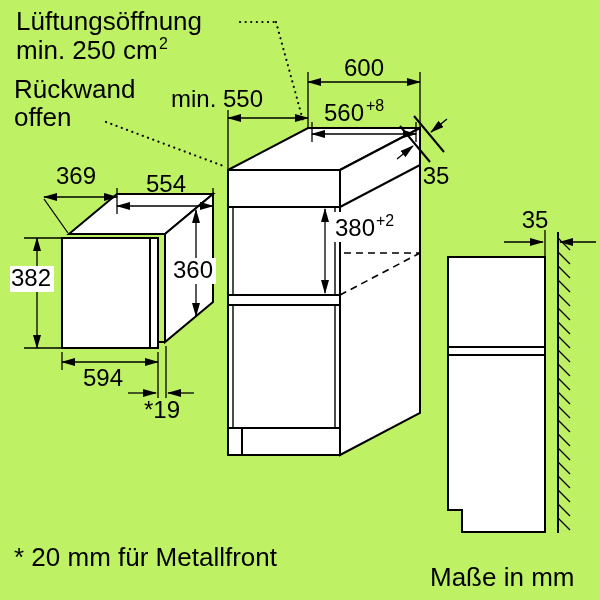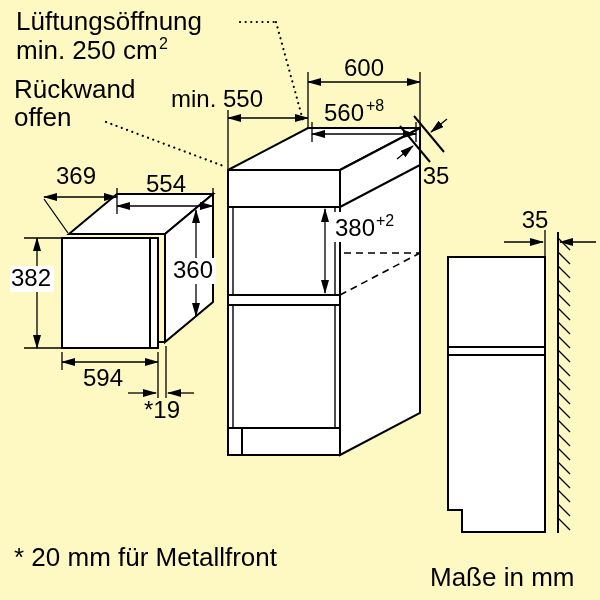--- a/index.html
+++ b/index.html
@@ -1,16 +1,16 @@
 <!DOCTYPE html>
 <html><head>
 <meta charset="utf-8">
 <style>
   html,body{margin:0;padding:0;background:#ffffff;}
-  .stage{position:relative;width:600px;height:600px;background:#fef9c3;overflow:hidden;}
+  .stage{position:relative;width:600px;height:600px;background:#bef264;overflow:hidden;}
   svg{display:block;}
   .o   {stroke:#000;stroke-width:2;fill:none;}
   .thin{stroke:#000;stroke-width:1.4;fill:none;}
   .e   {stroke:#000;stroke-width:1.3;fill:none;}
   .d   {stroke:#000;stroke-width:1.3;fill:none;}
   .hid {stroke:#000;stroke-width:1.6;fill:none;stroke-dasharray:7 5;}
   .dot {stroke:#000;stroke-width:2.2;fill:none;stroke-dasharray:0.1 5.5;stroke-linecap:round;}
   .face{fill:#ffffff;stroke:#000;stroke-width:2;}
   .hatch{stroke:#000;stroke-width:1.3;fill:none;}
   text{fill:#000;font-family:"Liberation Sans", sans-serif;}

